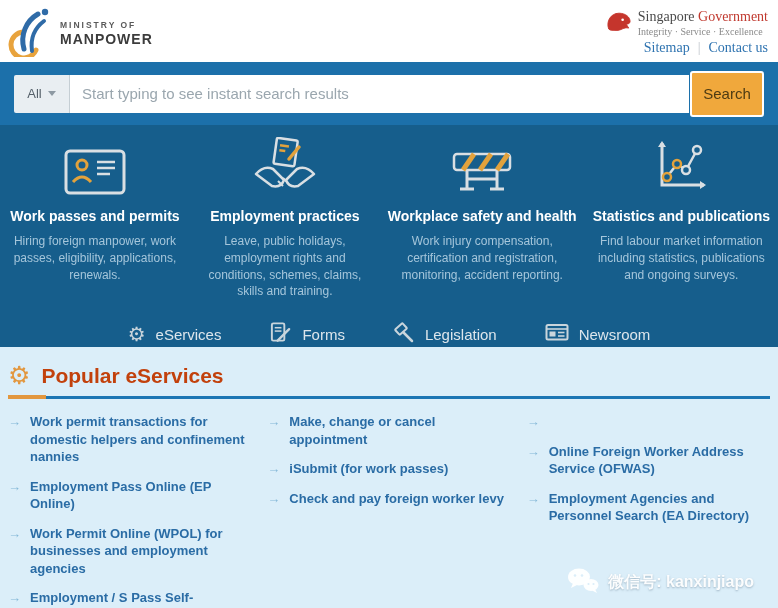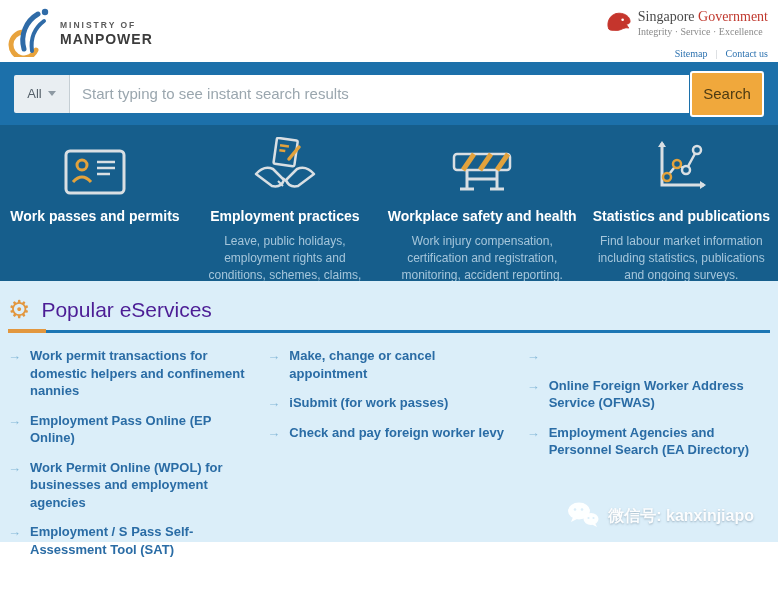--- a/index.html
+++ b/index.html
@@ -13,21 +13,21 @@
   .mom-logo { display:flex; align-items:center; gap:8px; margin-top:4px; cursor:pointer; }
   .mom-logo-text .l1 { font-size:8.5px; letter-spacing:2px; font-weight:bold; color:#5a5a5a; }
   .mom-logo-text .l2 { font-size:14px; letter-spacing:1px; font-weight:bold; color:#3c3c3c; margin-top:1px; }
   .hdr-right { display:flex; flex-direction:column; align-items:flex-end; padding-top:9px;font-family:Liberation Serif, serif; }
   .gov { display:flex; gap:7px; align-items:flex-start; }
   .gov-text { display:flex; flex-direction:column; }
   .gov-name { font-size:14px; line-height:15px; }
   .gov-name .black { color:#4a4a4a; }
   .gov-name .red { color:#c0392f; }
   .gov-tagline { font-size:10px; color:#8a8a8a; margin-top:2px; }
-  .hdr-links { margin-top:8px; font-size:10px; display:flex; gap:8px; align-items:center; }
+  .hdr-links { font-size:14px; display:flex; gap:8px; align-items:center; }
   .hdr-links a { color:#2e73b0; text-decoration:none; cursor:pointer; }
   .hdr-links .pipe { color:#c0c6cb; }
   
   .band { height:63px; background:#1c70aa; display:flex; align-items:center; padding:0 14px; }
   .searchbar { display:flex; align-items:center; width:100%; }
   .all-select {
     height:38px; width:56px; background:#e9eef2; border:none; border-right:1px solid #c5ced4;
     border-radius:2px 0 0 2px; display:flex; align-items:center; justify-content:center; gap:6px;
     font-size:13px; color:#55606a; cursor:pointer; flex:0 0 auto;
   }
@@ -36,34 +36,34 @@
     flex:1; height:38px; border:none; padding:0 12px; font-size:15px; color:#333; outline:none;
     font-family:"Liberation Sans", sans-serif;
   }
   .search-input::placeholder { color:#9aa6ae; }
   .search-btn {
     height:46px; width:74px; margin-left:1px; background:#f0a83c; border:2px solid #ffffff;
     border-radius:3px; font-size:15px; color:#4d3b13; cursor:pointer; flex:0 0 auto;
     font-family:"Liberation Sans", sans-serif;
   }
   
-  .dark { height:156px; background:#165e8c; padding-top:12px; }
+  .dark { height:222px; background:#165e8c; padding-top:12px; }
   .cards { display:grid; grid-template-columns:repeat(4,1fr); }
   .card { text-align:center; padding:0 8px; cursor:pointer; }
   .card-icon { height:58px; display:flex; align-items:flex-end; justify-content:center; margin-bottom:13px; }
   .card-title { color:#fff; font-weight:bold; font-size:14px; white-space:nowrap; }
   .card-desc { margin-top:9px; color:#a5c6db; font-size:12px; line-height:1.4; }
   .quick { display:flex; justify-content:center; align-items:center; gap:48px; margin-top:21px; }
   .quick-item { display:flex; align-items:center; gap:10px; color:#dde6ec; font-size:15px; cursor:pointer; }
   .quick-item .glyph { font-size:20px; color:#c9d5dc; line-height:1; }
   
   .light { height:261px; background:#dbeef9; padding:16px 8px 0; position:relative; }
   .pop-head { display:flex; align-items:center; gap:11px; }
   .pop-gear { font-size:25px; color:#e2973f; line-height:1; }
-  .pop-title { font-size:21px; color:#4c1d95; font-weight:400; }
+  .pop-title { font-size:21px; color:#c2410c; font-weight:700; }
   .pop-rule { display:flex; align-items:flex-end; margin-top:7px; }
   .rule-orange { width:38px; height:4px; background:#e2973f; }
   .rule-blue { flex:1; height:3px; background:#1c76b4; }
   .plinks { display:grid; grid-template-columns:1fr 1fr 1fr; column-gap:16px; margin-top:14px; }
   .pcol { display:flex; flex-direction:column; gap:12px; }
   .plink { display:flex; gap:9px; font-size:13px; font-weight:bold; color:#2a6ca5; line-height:1.35; text-decoration:none; cursor:pointer; }
   .plink .arr { color:#85b8d8; font-weight:normal; font-size:13px; flex:0 0 auto; }
   .watermark {
     position:absolute; right:24px; bottom:10px; display:flex; align-items:center; gap:9px;
     color:rgba(255,255,255,0.95); font-size:16px; font-weight:bold;
@@ -129,20 +129,21 @@
         <svg width="62" height="46" viewBox="0 0 62 46">
           <rect x="2" y="2" width="58" height="42" rx="4" fill="none" stroke="#d9dfe3" stroke-width="3"></rect>
           <circle cx="18" cy="16" r="5" fill="none" stroke="#e2a23c" stroke-width="3"></circle>
           <path d="M9,33 Q18,23 27,33" fill="none" stroke="#e2a23c" stroke-width="3"></path>
           <line x1="33" y1="13" x2="51" y2="13" stroke="#d9dfe3" stroke-width="2.5"></line>
           <line x1="33" y1="19" x2="51" y2="19" stroke="#d9dfe3" stroke-width="2.5"></line>
           <line x1="33" y1="25" x2="46" y2="25" stroke="#d9dfe3" stroke-width="2.5"></line>
         </svg>
       </div>
       <div class="card-title">Work passes and permits</div>
+      <div class="card-desc">Hiring foreign manpower, work passes, eligibility, applications, renewals.</div>
     </div>
 
     <div class="card">
       <div class="card-icon">
         <svg width="66" height="58" viewBox="0 0 66 58">
           <g transform="rotate(8 33 16)">
             <rect x="23" y="2" width="21" height="26" rx="1.5" fill="none" stroke="#d9dfe3" stroke-width="2.5"></rect>
             <line x1="27" y1="9" x2="36" y2="9" stroke="#e2a23c" stroke-width="2.5"></line>
             <line x1="27" y1="14" x2="33" y2="14" stroke="#e2a23c" stroke-width="2.5"></line>
           </g>

